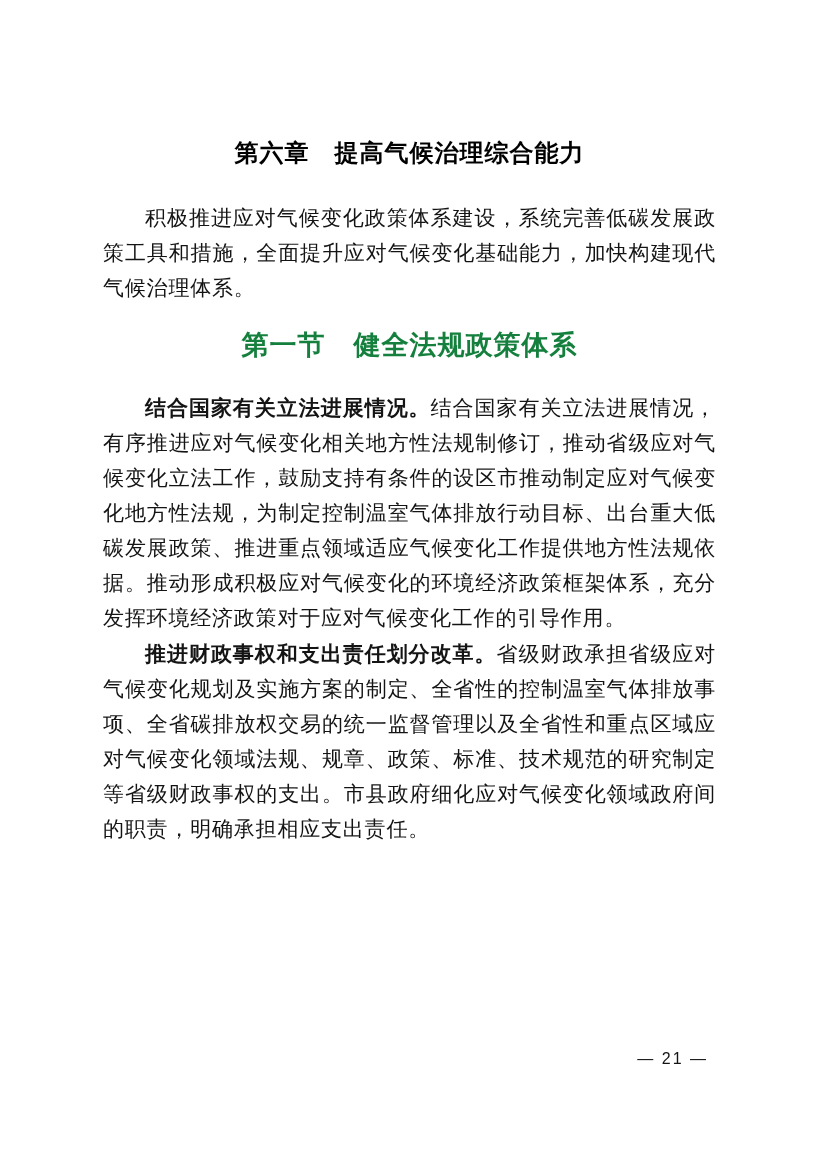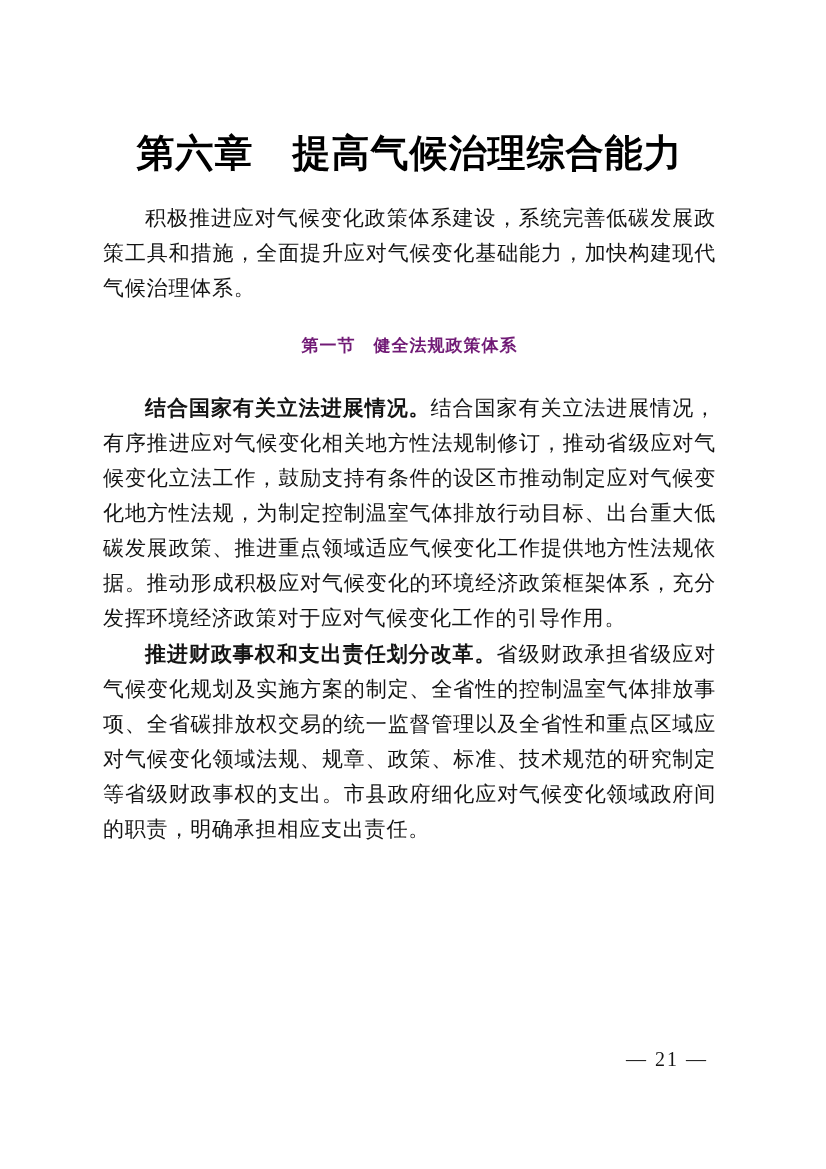--- a/index.html
+++ b/index.html
@@ -23,21 +23,21 @@
   .content {
     position: absolute;
     left: 103px;
     top: 0;
     width: 613px;
   }
   .chapter-title {
     margin: 133px 0 0 0;
     text-align: center;
     font-family: "DejaVu Serif", serif;
-    font-size: 38px;
+    font-size: 24px;
     line-height: 40px;
     font-weight: bold;
     color: #000000;
     letter-spacing: 1px;
     white-space: nowrap;
   }
   .body-para {
     margin: 0;
     font-size: 21px;
     line-height: 35px;
@@ -47,43 +47,43 @@
     text-indent: 2em;
     color: #141414;
   }
   .intro-para {
     margin-top: 28px;
   }
   .section-title {
     margin: 24px 0 0 0;
     text-align: center;
     font-family: "DejaVu Sans", sans-serif;
-    font-size: 17px;
+    font-size: 27px;
     line-height: 30px;
     font-weight: bold;
-    color: #701a75;
+    color: #15803d;
     letter-spacing: 1px;
     white-space: nowrap;
   }
   .first-after-heading {
     margin-top: 30px;
   }
   .lead {
     font-weight: bold;
   }
   .page-footer {
     position: absolute;
     left: 103px;
     top: 1046px;
     width: 613px;
     text-align: right;
     padding-right: 8px;
     box-sizing: border-box;
-    font-family: Liberation Serif, serif;
-    font-size: 20px;
+    font-family: Liberation Sans, sans-serif;
+    font-size: 16px;
     line-height: 26px;
     color: #141414;
     letter-spacing: 2px;
   }
 </style>
 </head>
 <body>
 
 <div class="page">
   <div class="content">

